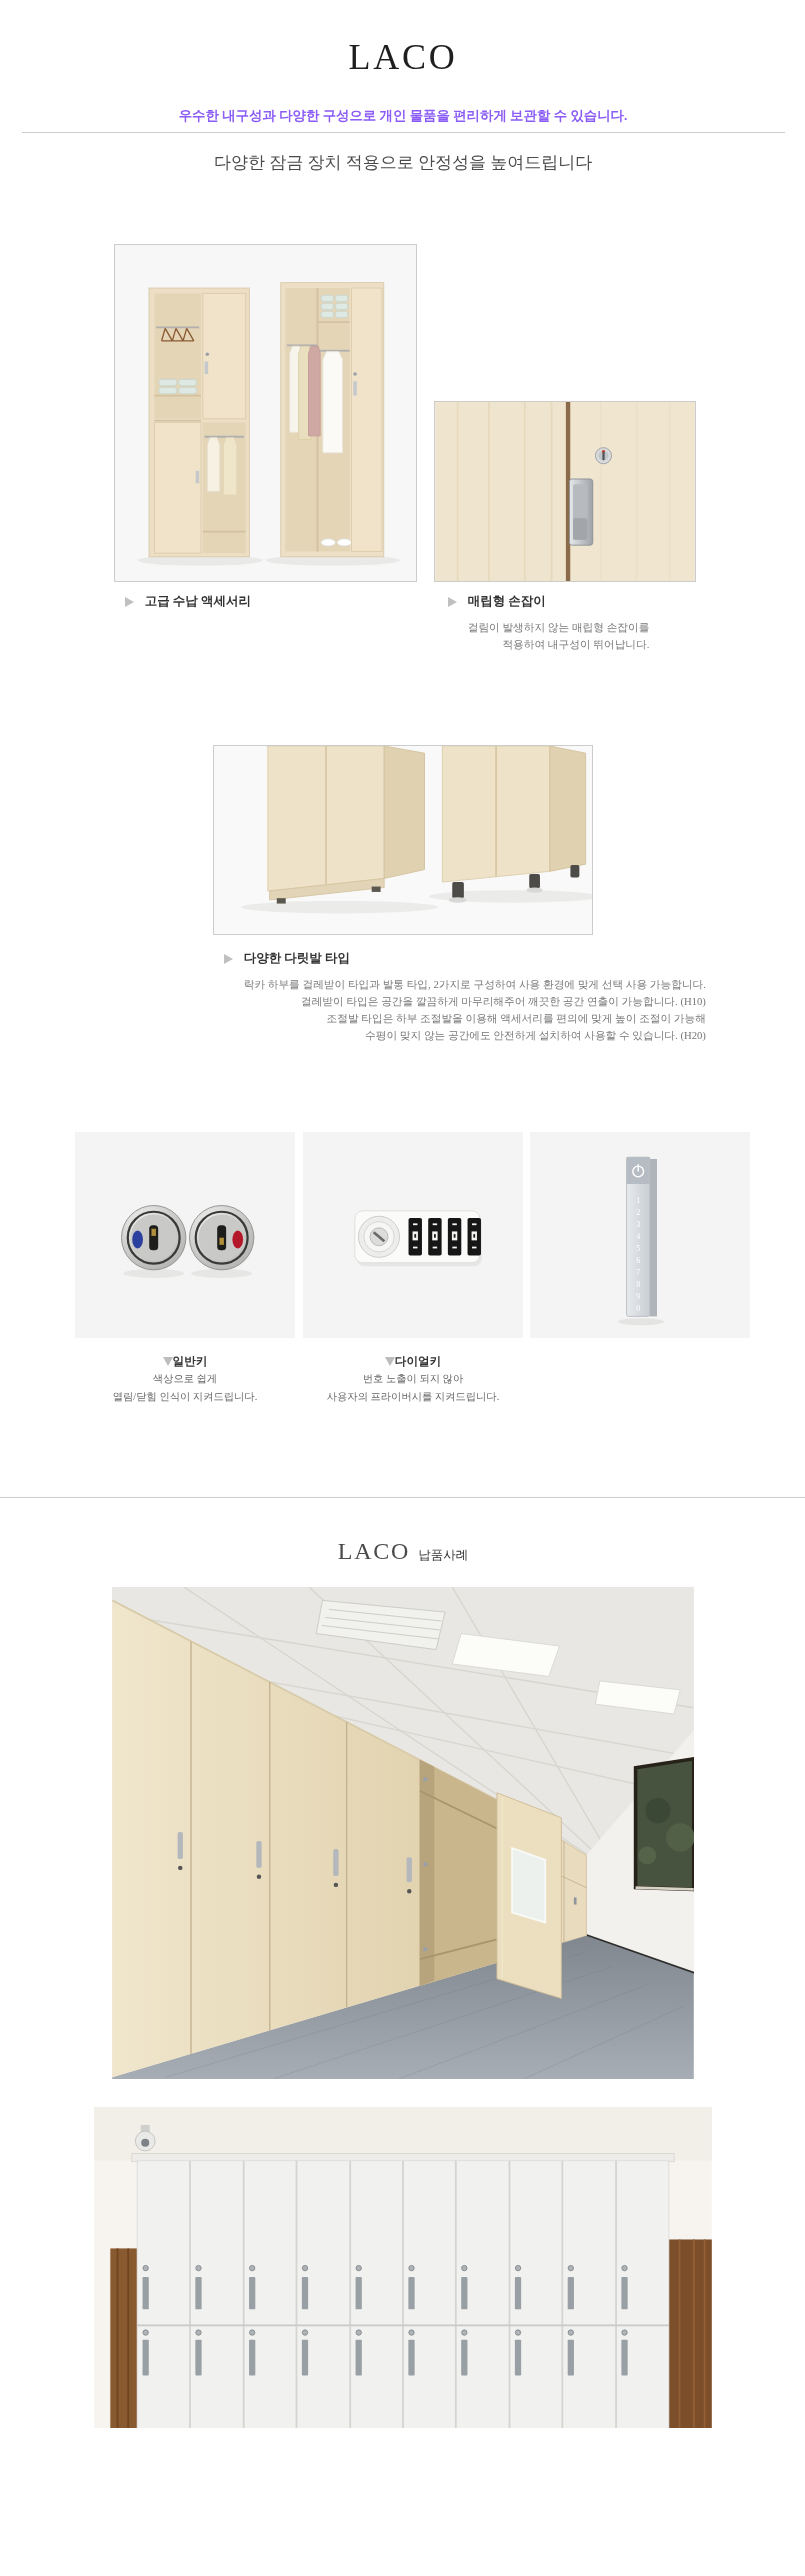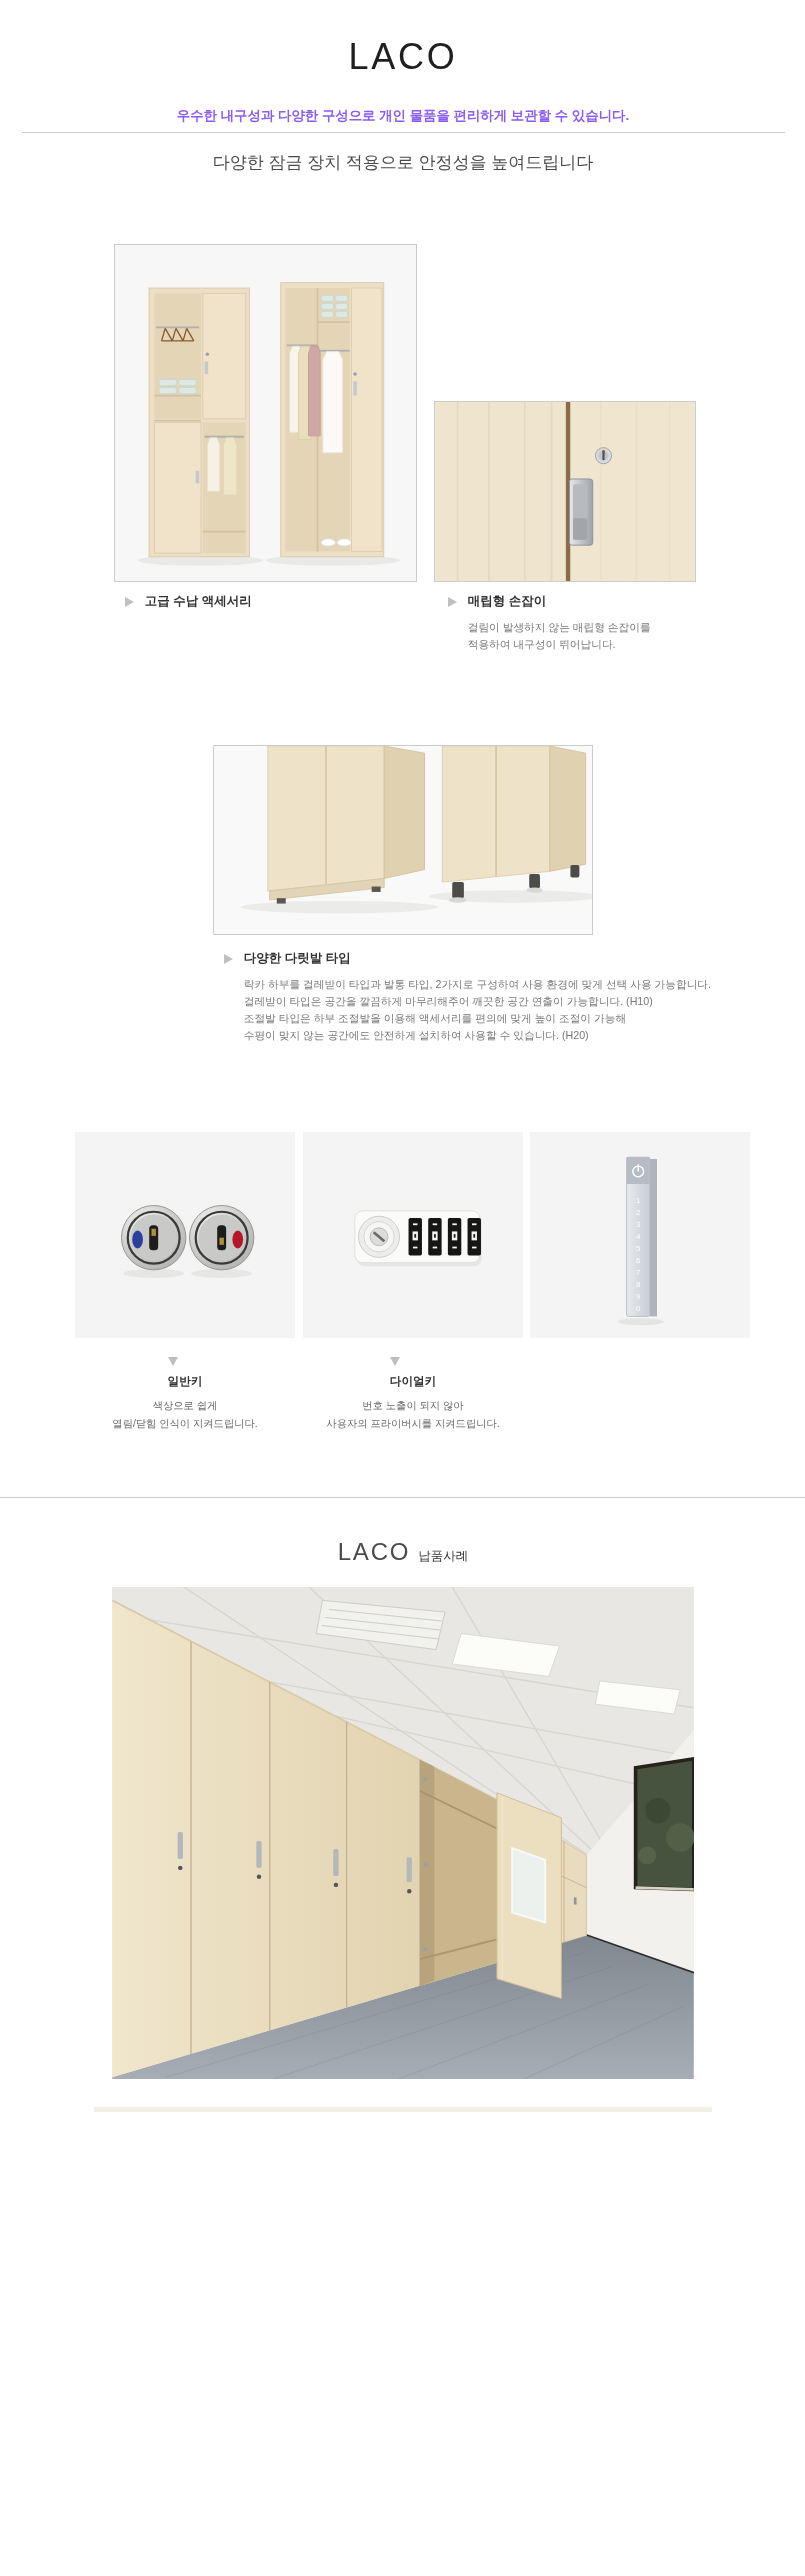--- a/index.html
+++ b/index.html
@@ -1,40 +1,40 @@
 <!DOCTYPE html>
 <html style="font-size:14.3px"><head>
 <meta charset="utf-8">
 <style>
   html,body{margin:0;padding:0;background:#fff;}
   body{font-family:"Liberation Sans","DejaVu Sans",sans-serif;color:#333;}
-  .page{position:relative;width:806px;height:2112px;margin:0 auto;background:#fff;overflow:hidden;}
-  .abs{position:absolute;}
+  .page{position:relative;width:806px;height:2428px;margin:0 auto;background:#fff;overflow:hidden;font-family:Liberation Serif, serif;}
+  .abs{position:absolute;text-align:right;}
   .center{left:0;right:0;text-align:center;}
   
   .brand{top:36px;font-size:36px;letter-spacing:2.7px;color:#1f1f1f;font-weight:400;}
   .subtitle{top:107px;font-size:13.4px;font-weight:bold;color:#8b5cf6;}
   .divider{border-top:0.9px solid #cccccc;height:0;}
   .div1{top:132px;left:21.5px;right:21.5px;}
   .tagline{top:151px;font-size:17px;color:#4a4a4a;}
   
   .imgbox{border:0.9px solid #cccccc;background:#f7f7f7;}
   .imgbox svg{display:block;}
   
   .feature-title-row{display:flex;align-items:center;gap:10.7px;}
   .tri-right{width:0;height:0;border-left:9px solid #c0c0c0;border-top:5.4px solid transparent;border-bottom:5.4px solid transparent;}
   .feature-title{font-size:12.5px;font-weight:bold;color:#333;}
   .feature-body{font-size:10.7px;color:#777;line-height:17px;}
   
   .lockbox{top:1132px;width:220px;height:206px;background:#f4f4f4;}
   .lock-label-col{top:1353px;width:220px;text-align:center;}
-  .lock-label-row{display:inline-flex;align-items:flex-start;gap:8px;flex-direction:column;}
+  .lock-label-row{display:inline-flex;align-items:center;}
   .tri-down{width:0;height:0;border-top:9px solid #bdbdbd;border-left:5.4px solid transparent;border-right:5.4px solid transparent;}
   .lock-name{font-size:11.6px;font-weight:bold;color:#333;}
-  .lock-lines{margin-top:8px;font-size:10.3px;color:#666;line-height:18px;}
+  .lock-lines{font-size:10.3px;color:#666;line-height:18px;}
   
   .div2{top:1497px;left:0;right:0;}
   .cases-heading{top:1538px;}
   .cases-brand{font-size:24px;color:#4a4a4a;letter-spacing:1.8px;font-weight:400;}
   .cases-label{font-size:12.5px;color:#333;margin-left:8px;font-weight:400;}
   .photo{display:block;}
 </style>
 </head>
 <body>
 

